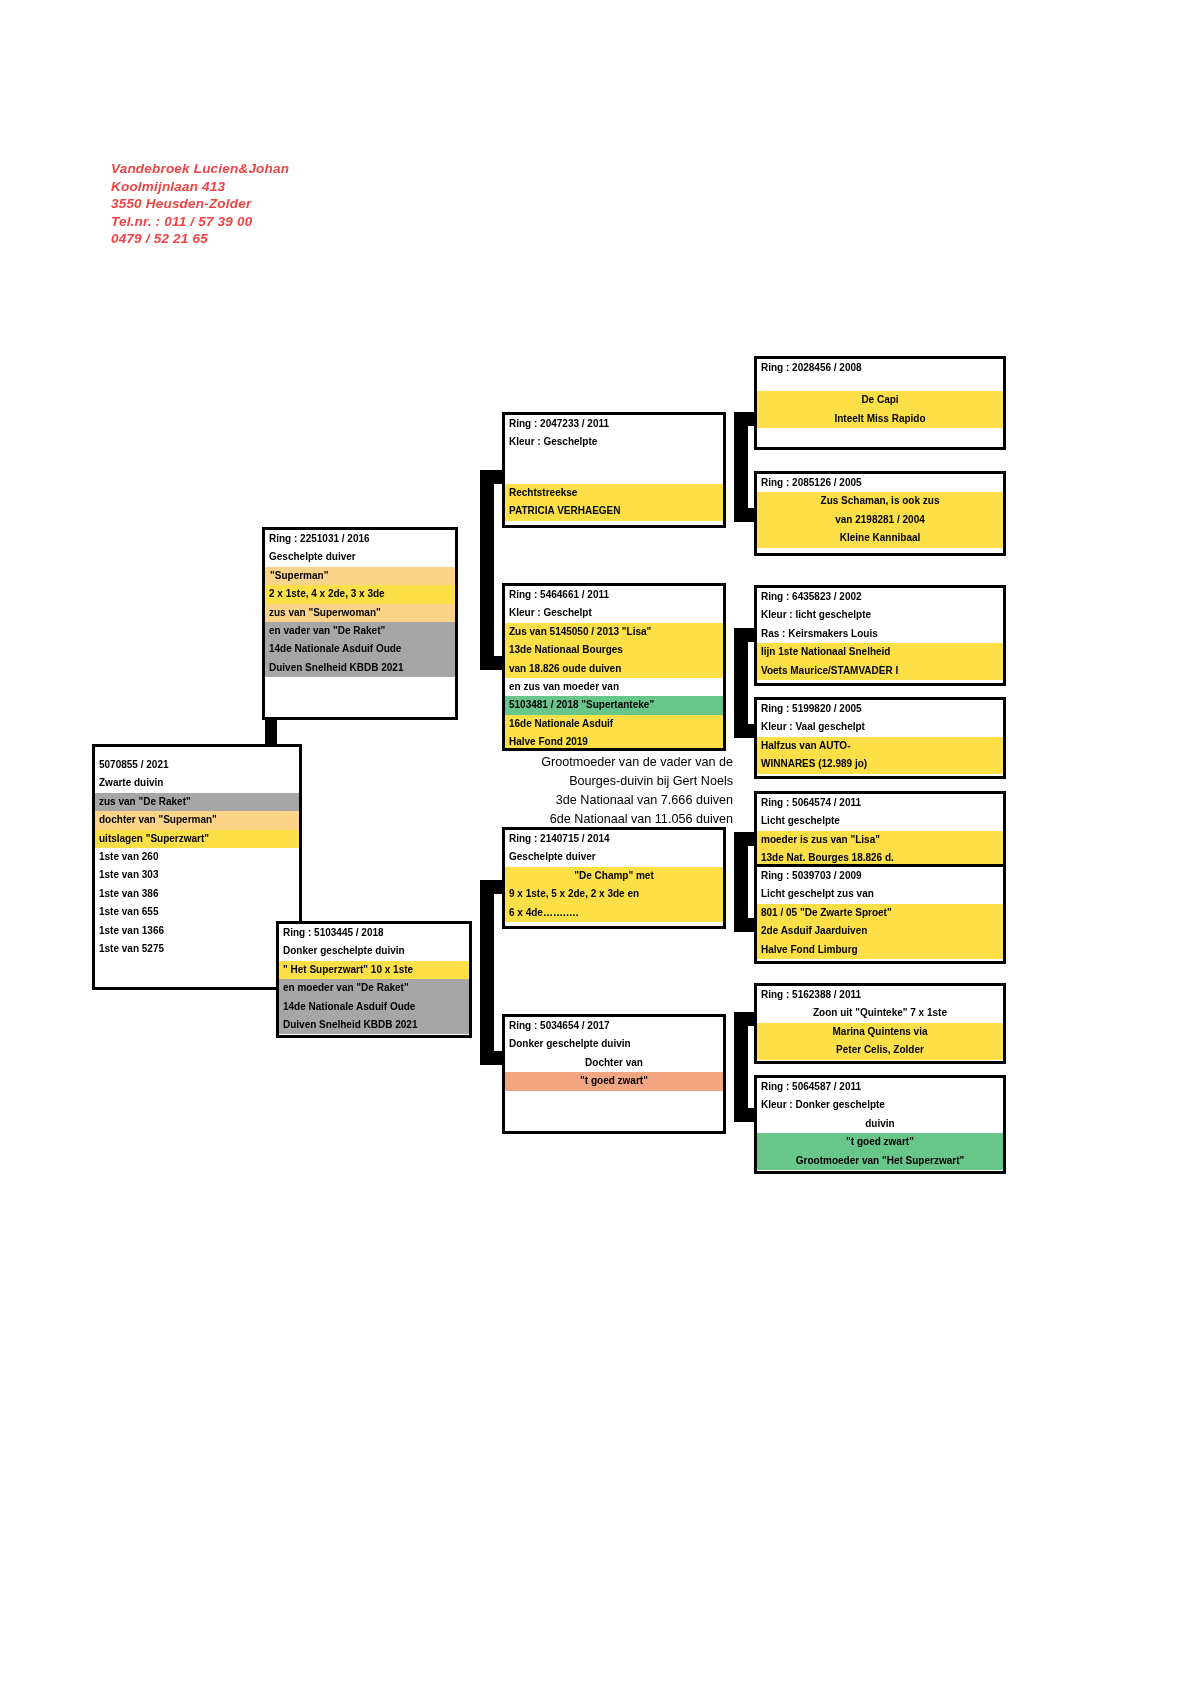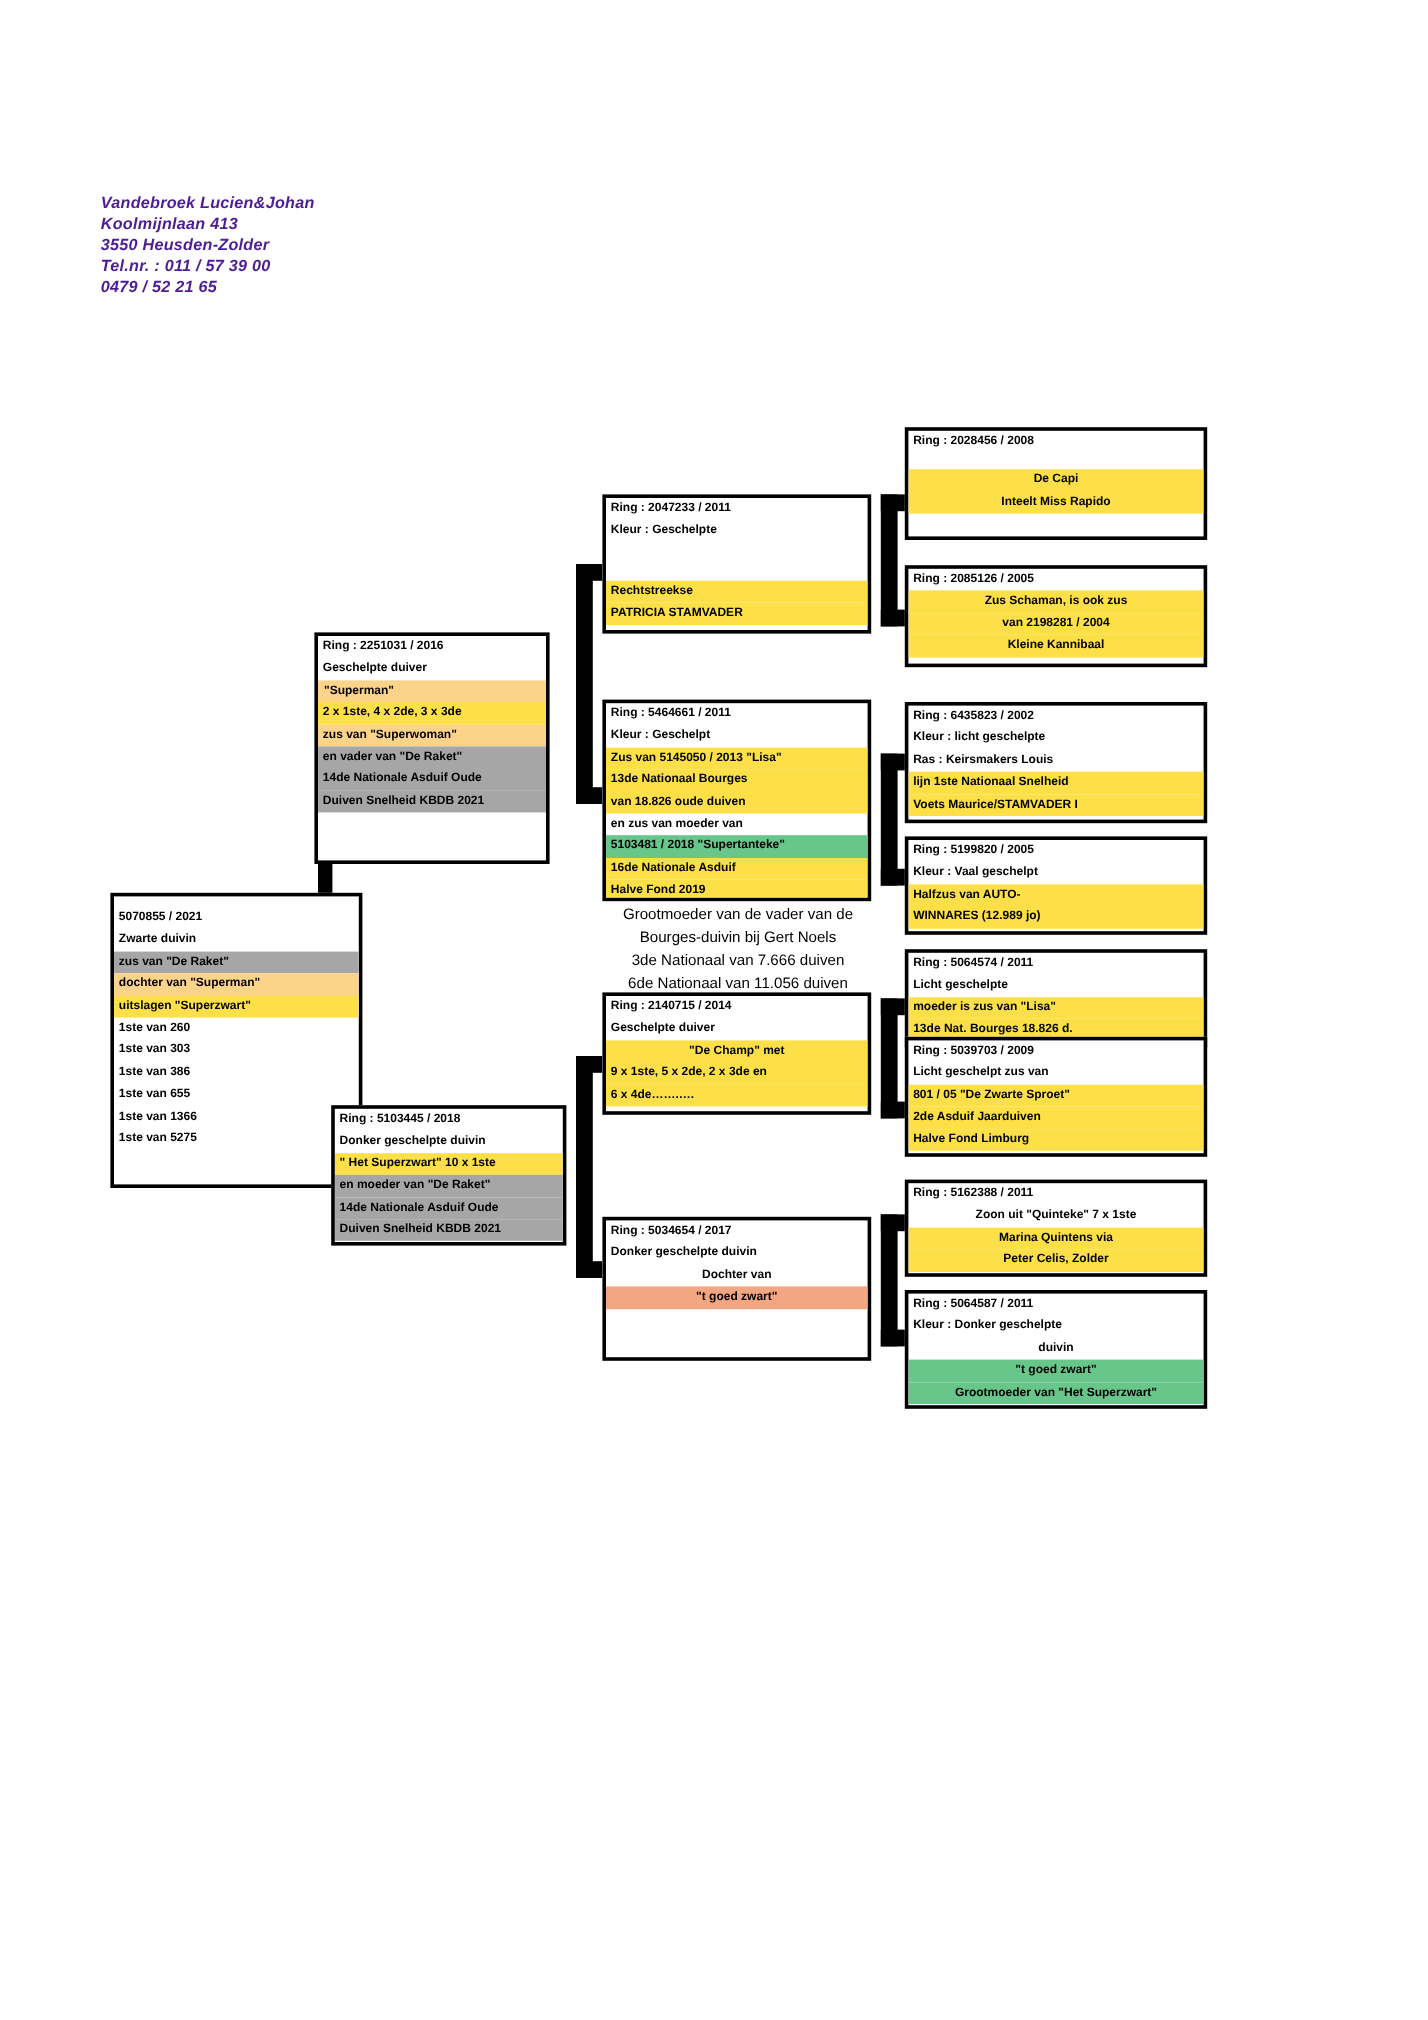--- a/index.html
+++ b/index.html
@@ -2,42 +2,42 @@
 <html><head>
 <meta charset="utf-8">
 <style>
   html,body{margin:0;padding:0;background:#fff;}
   body{width:1190px;height:1683px;position:relative;
        font-family:"Liberation Sans","DejaVu Sans",sans-serif;
        -webkit-font-smoothing:antialiased;}
   .abs{position:absolute;}
 
   
-  #breeder{left:84px;top:160px;font-style:italic;font-weight:bold;font-size:13.5px;
-           line-height:17.5px;color:#4c1d95;letter-spacing:.2px;}
+  #breeder{left:111px;top:160px;font-style:italic;font-weight:bold;font-size:13.5px;
+           line-height:17.5px;color:#ef4444;letter-spacing:.2px;}
 
   
   .pbox{position:absolute;border:3px solid #000;background:#fff;box-sizing:border-box;
         font-weight:bold;font-size:10px;line-height:18.4px;color:#000;overflow:hidden;}
   .pbox .ln{padding:0 4px;white-space:nowrap;box-sizing:border-box;}
   .ln.pad{padding-left:5px;}
   .c{text-align:center;}
   .ye{background:#fde047;}
   .gr{background:#68c68a;}
   .orl{background:#fcd489;}
   .gy{background:#a6a6a6;}
   .gy2{background:#d2d2d2;}
   .sal{background:#f2a681;}
   .sp{height:9px;}
 
   
   .bar{position:absolute;background:#000;}
 
   
-  .cap{position:absolute;font-size:12.6px;line-height:19px;color:#000;text-align:center;
+  .cap{position:absolute;font-size:12.6px;line-height:19px;color:#000;text-align:right;
        font-weight:normal;white-space:nowrap;}
 </style>
 </head>
 <body>
 
 <div id="breeder" class="abs">
   <div>Vandebroek Lucien&amp;Johan</div>
   <div>Koolmijnlaan 413</div>
   <div>3550 Heusden-Zolder</div>
   <div>Tel.nr. : 011 / 57 39 00</div>
@@ -108,21 +108,21 @@
   <div class="ln gy">en moeder van "De Raket"</div>
   <div class="ln gy">14de Nationale Asduif Oude</div>
   <div class="ln gy">Duiven Snelheid KBDB 2021</div>
 </div>
 
 <div class="pbox" style="left:502px;top:412px;width:224px;height:116px;">
   <div class="ln">Ring : 2047233 / 2011</div>
   <div class="ln">Kleur : Geschelpte</div>
   <div style="height:32px;"></div>
   <div class="ln ye">Rechtstreekse</div>
-  <div class="ln ye">PATRICIA STAMVADER</div>
+  <div class="ln ye">PATRICIA VERHAEGEN</div>
 </div>
 
 <div class="pbox" style="left:502px;top:583px;width:224px;height:168px;">
   <div class="ln">Ring : 5464661 / 2011</div>
   <div class="ln">Kleur : Geschelpt</div>
   <div class="ln ye">Zus van 5145050 / 2013 "Lisa"</div>
   <div class="ln ye">13de Nationaal Bourges</div>
   <div class="ln ye">van  18.826 oude duiven</div>
   <div class="ln">en zus van moeder van</div>
   <div class="ln gr">5103481 / 2018 "Supertanteke"</div>

